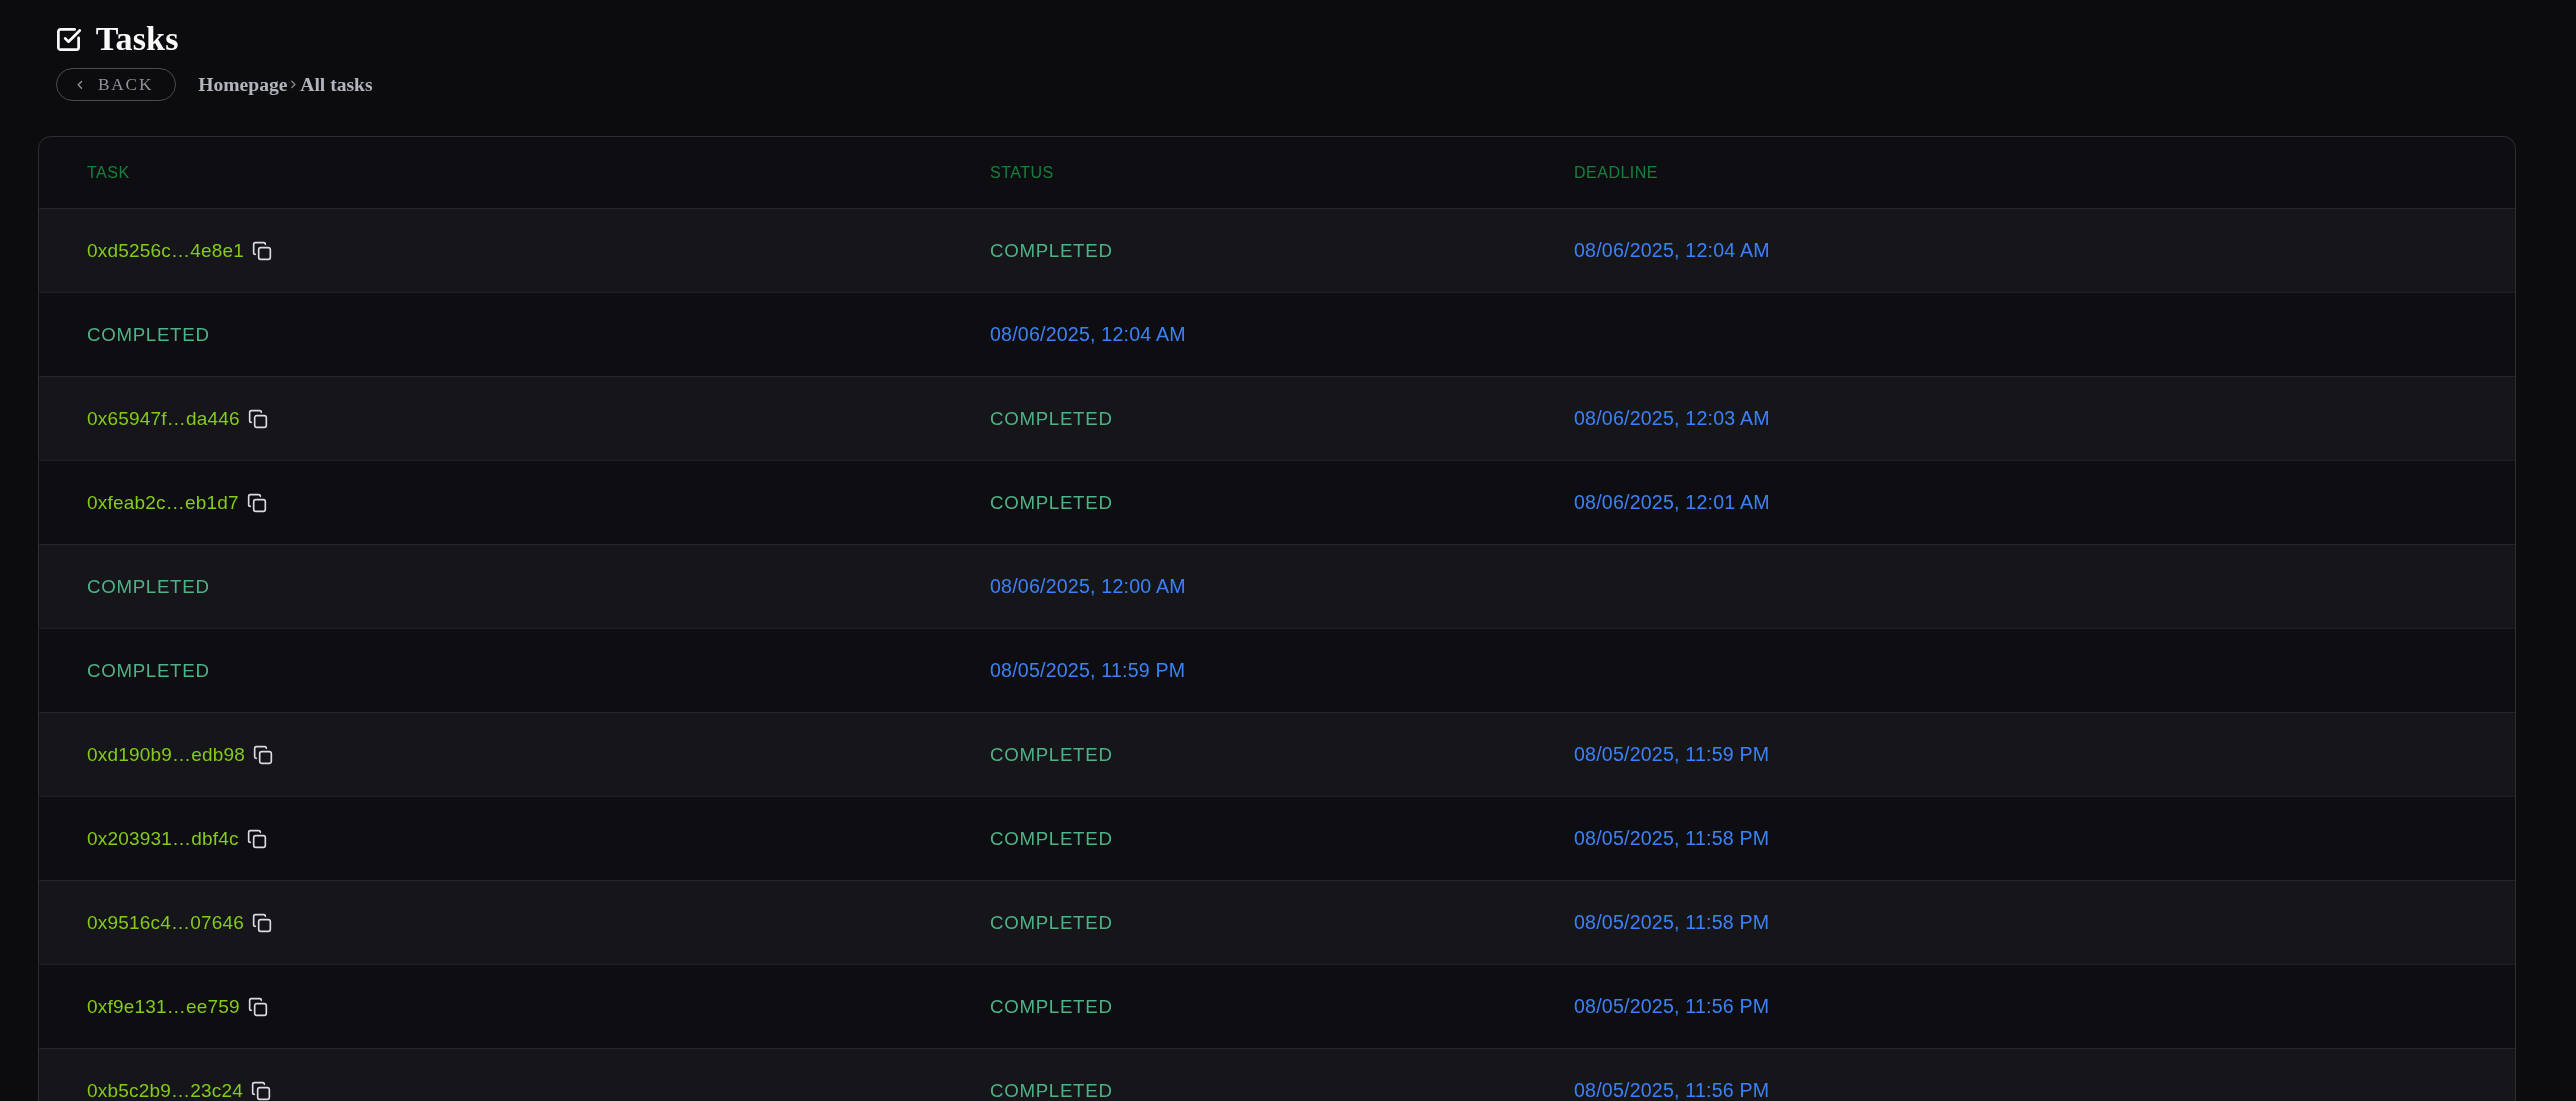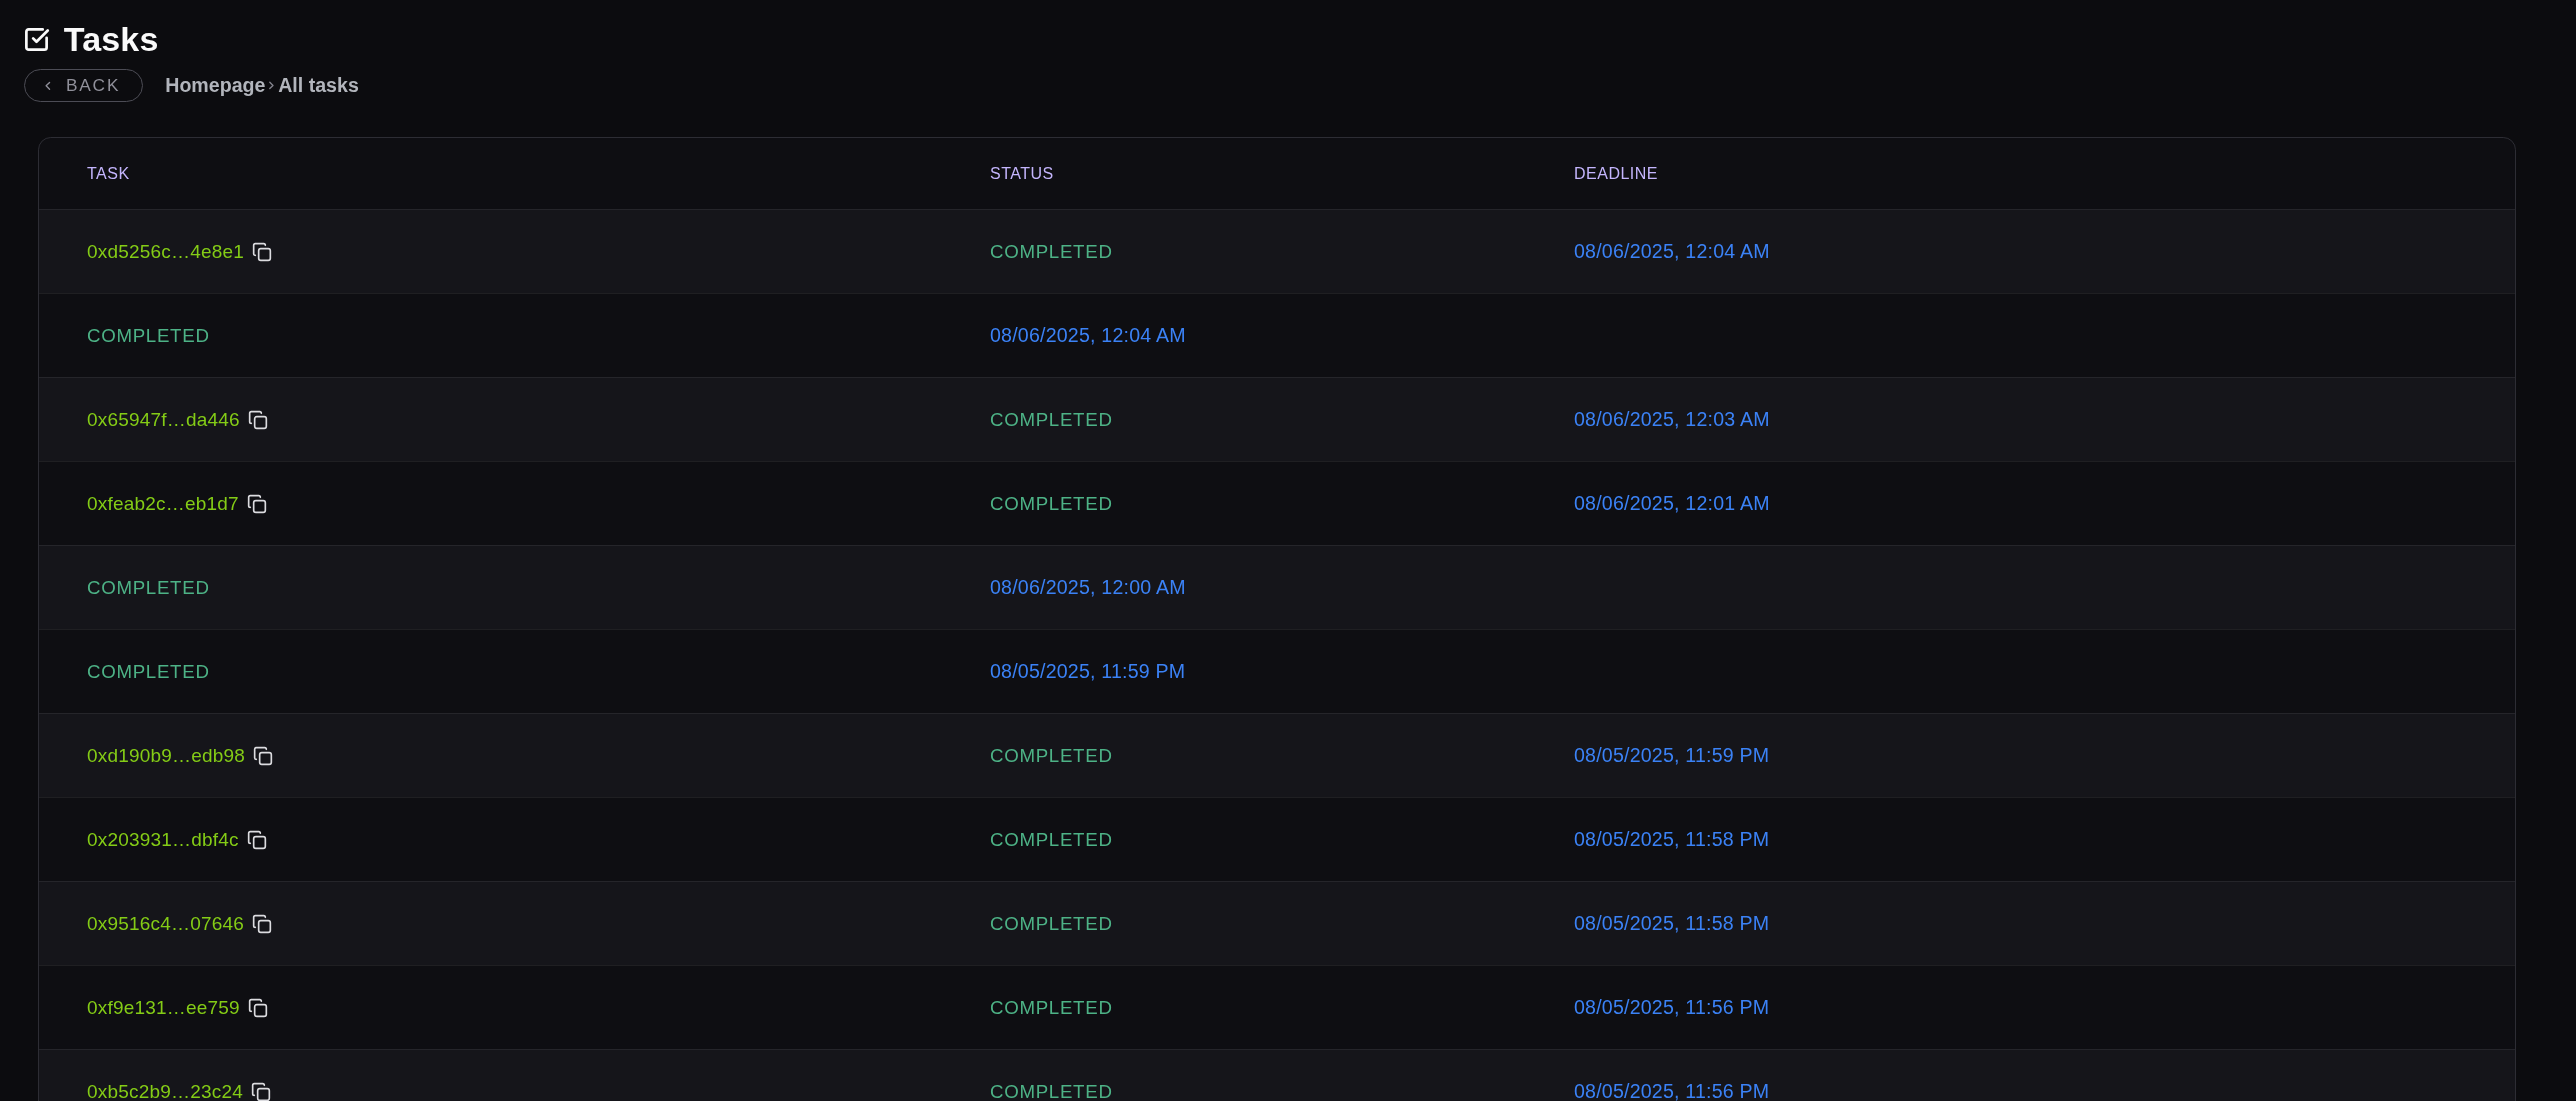--- a/index.html
+++ b/index.html
@@ -4,21 +4,21 @@
 <style>
   * { margin: 0; padding: 0; box-sizing: border-box; }
   html, body {
     width: 2576px; height: 1101px;
     overflow: hidden;
     background: #0c0c0f;
     font-family: "Liberation Sans", sans-serif;
     color: #ececf0;
   }
   
-  .page-header { padding: 20px 0 0 23px; }
+  .page-header { padding: 20px 0 0 55px; font-family: Liberation Serif, serif; }
   .title-row { display: flex; align-items: center; gap: 13.7px; }
   .title-icon { width: 27px; height: 27px; color: #fafafa; flex: 0 0 auto; }
   .title-icon svg { width: 100%; height: 100%; display: block; }
   .page-title {
     font-size: 34px; font-weight: 700; color: #fafafa; letter-spacing: 0.2px;
   }
   .nav-row { display: flex; align-items: center; gap: 22px; margin-top: 10px; margin-left: 0.9px; }
   .back-btn {
     display: inline-flex; align-items: center; gap: 11px;
     height: 33px; padding: 0 22px 0 16.4px;
@@ -43,21 +43,21 @@
     overflow: hidden;
   }
   .trow {
     display: grid;
     grid-template-columns: 903px 584px 1fr;
     align-items: center;
     padding-left: 48px;
   }
   .thead { height: 71px; }
   .th {
-    font-size: 16px; color: #c4b5fd; letter-spacing: 0.5px; font-weight: 400;
+    font-size: 16px; color: #15803d; letter-spacing: 0.5px; font-weight: 400;
   }
   .tbody .trow {
     height: 84px;
     border-top: 0.9px solid rgba(255,255,255,0.07);
     cursor: pointer;
   }
   .tbody .trow:nth-child(odd) { background: #15151a; }
   .tbody .trow:nth-child(even) { background: #0e0e12; }
   .task-cell { display: flex; align-items: center; gap: 8.2px; }
   .hash { font-size: 19px; color: #84cc16; letter-spacing: 0.2px; }

